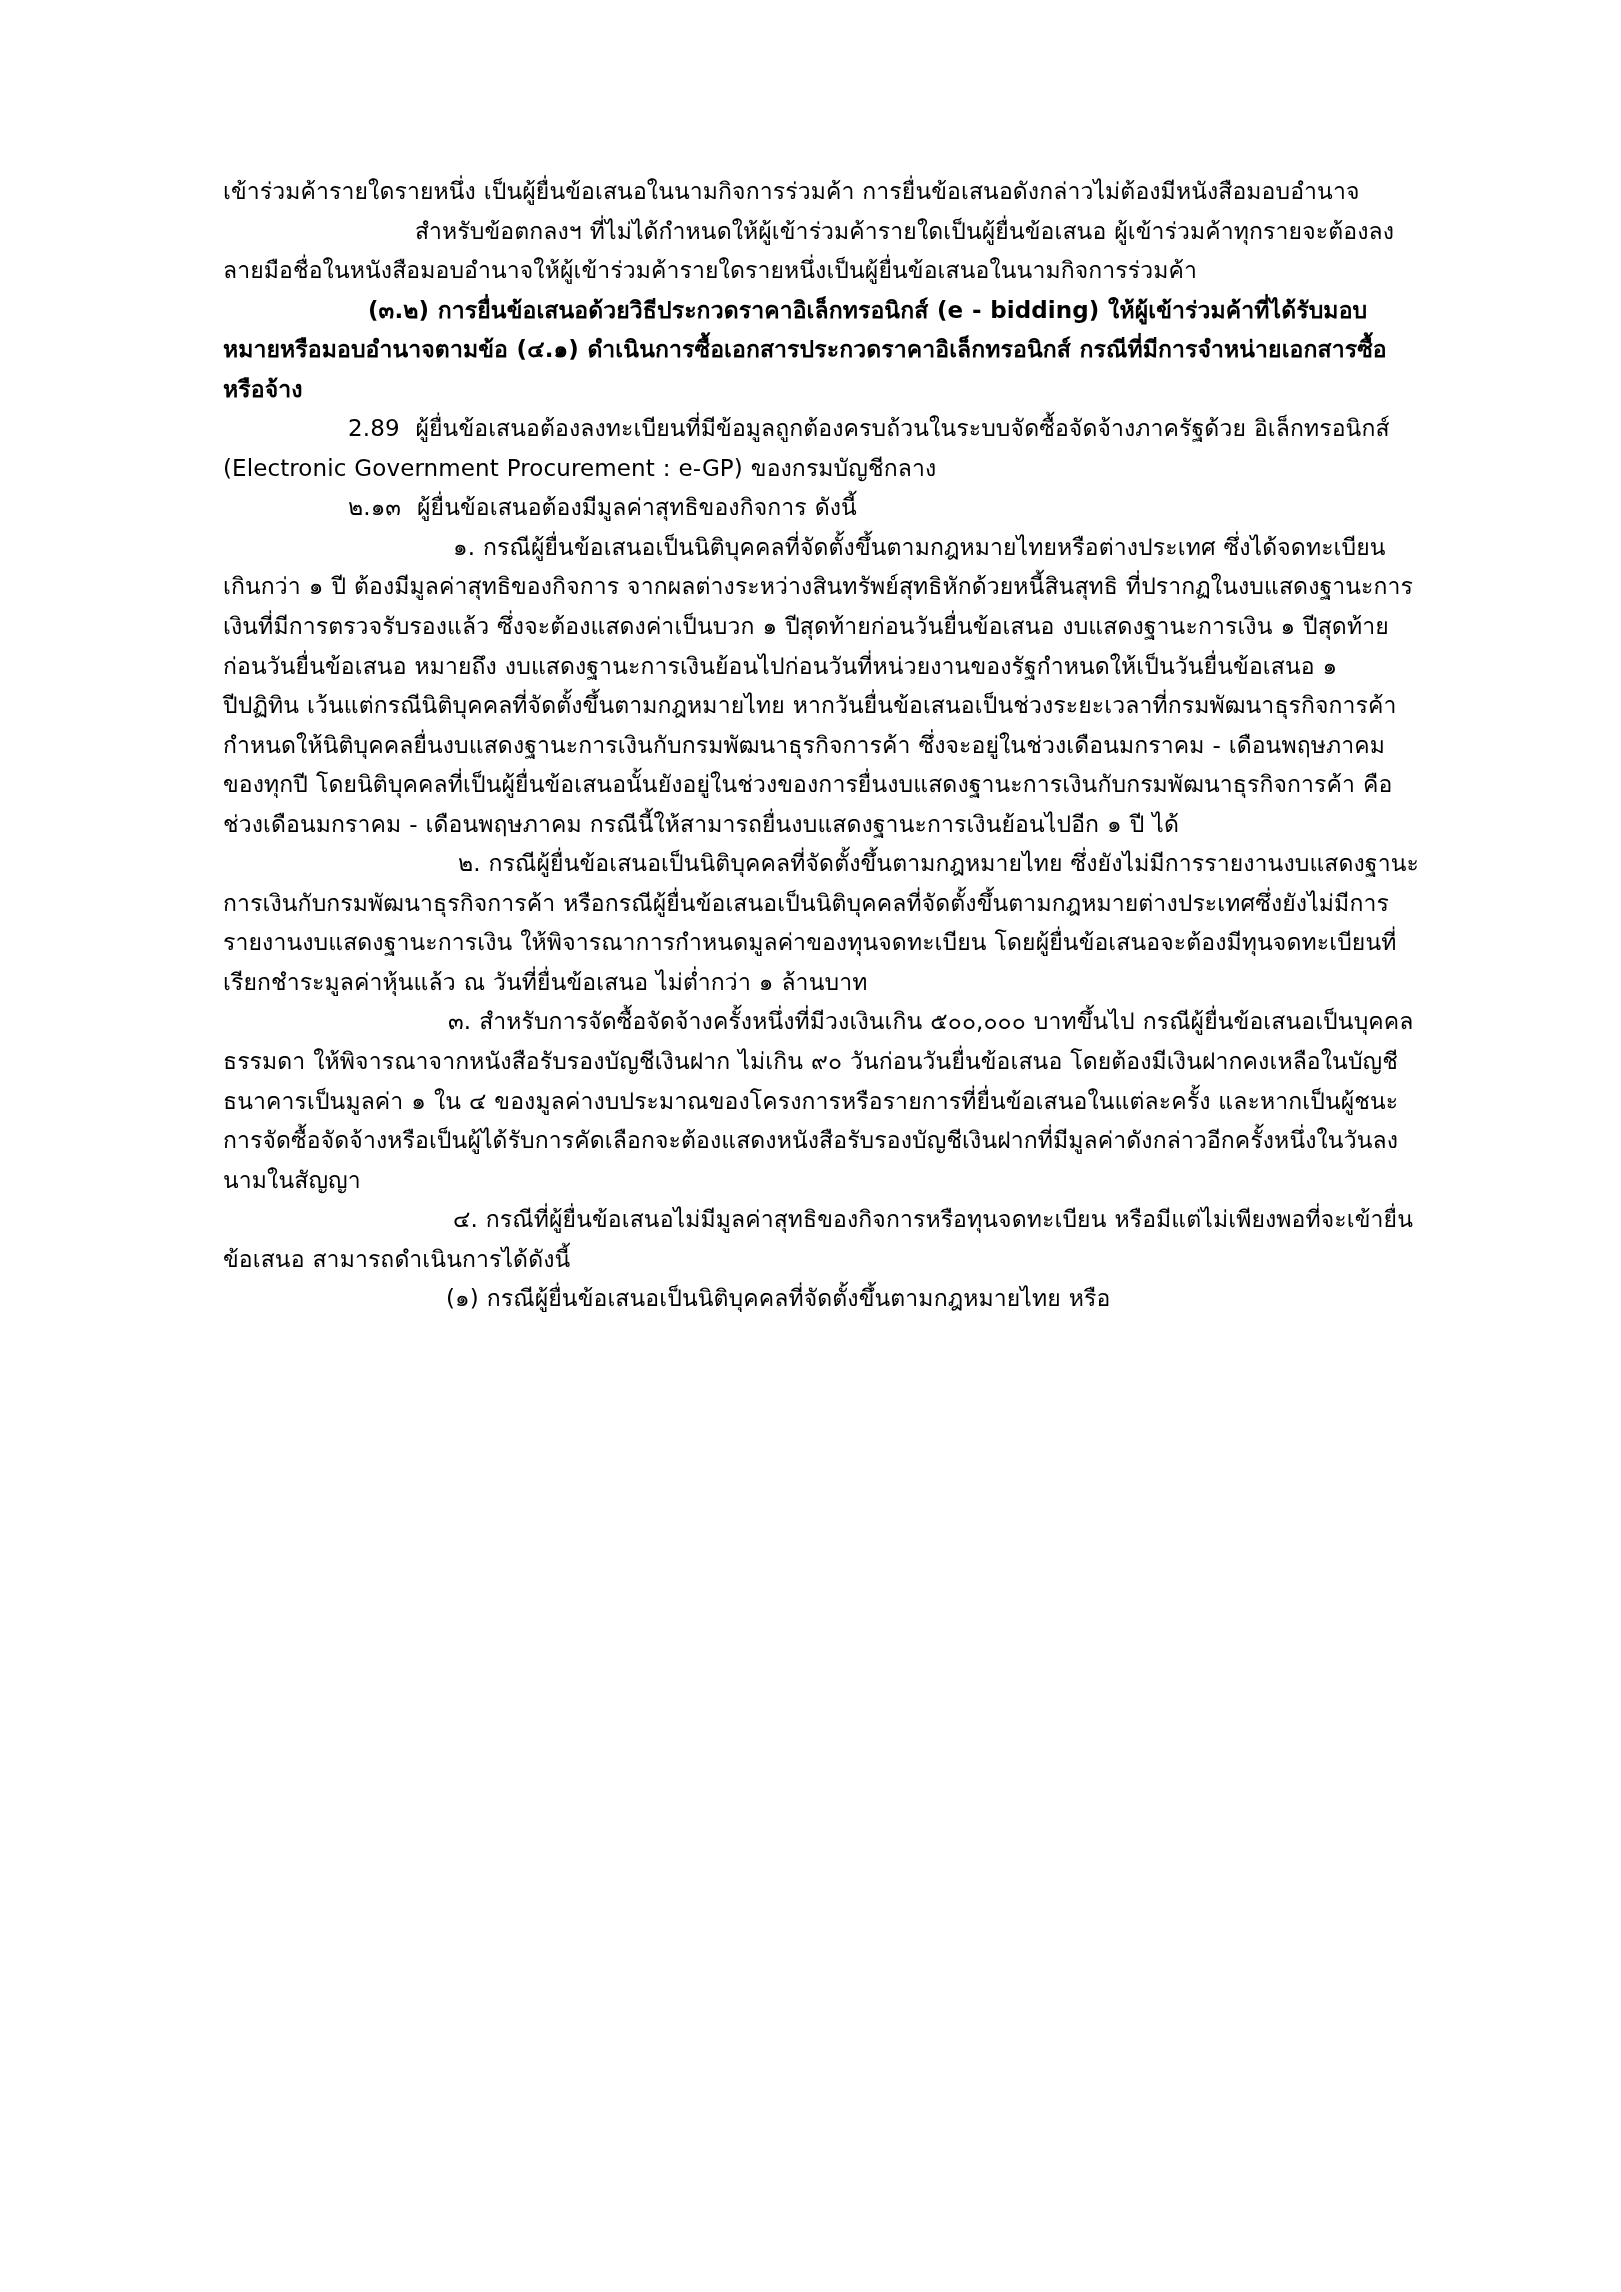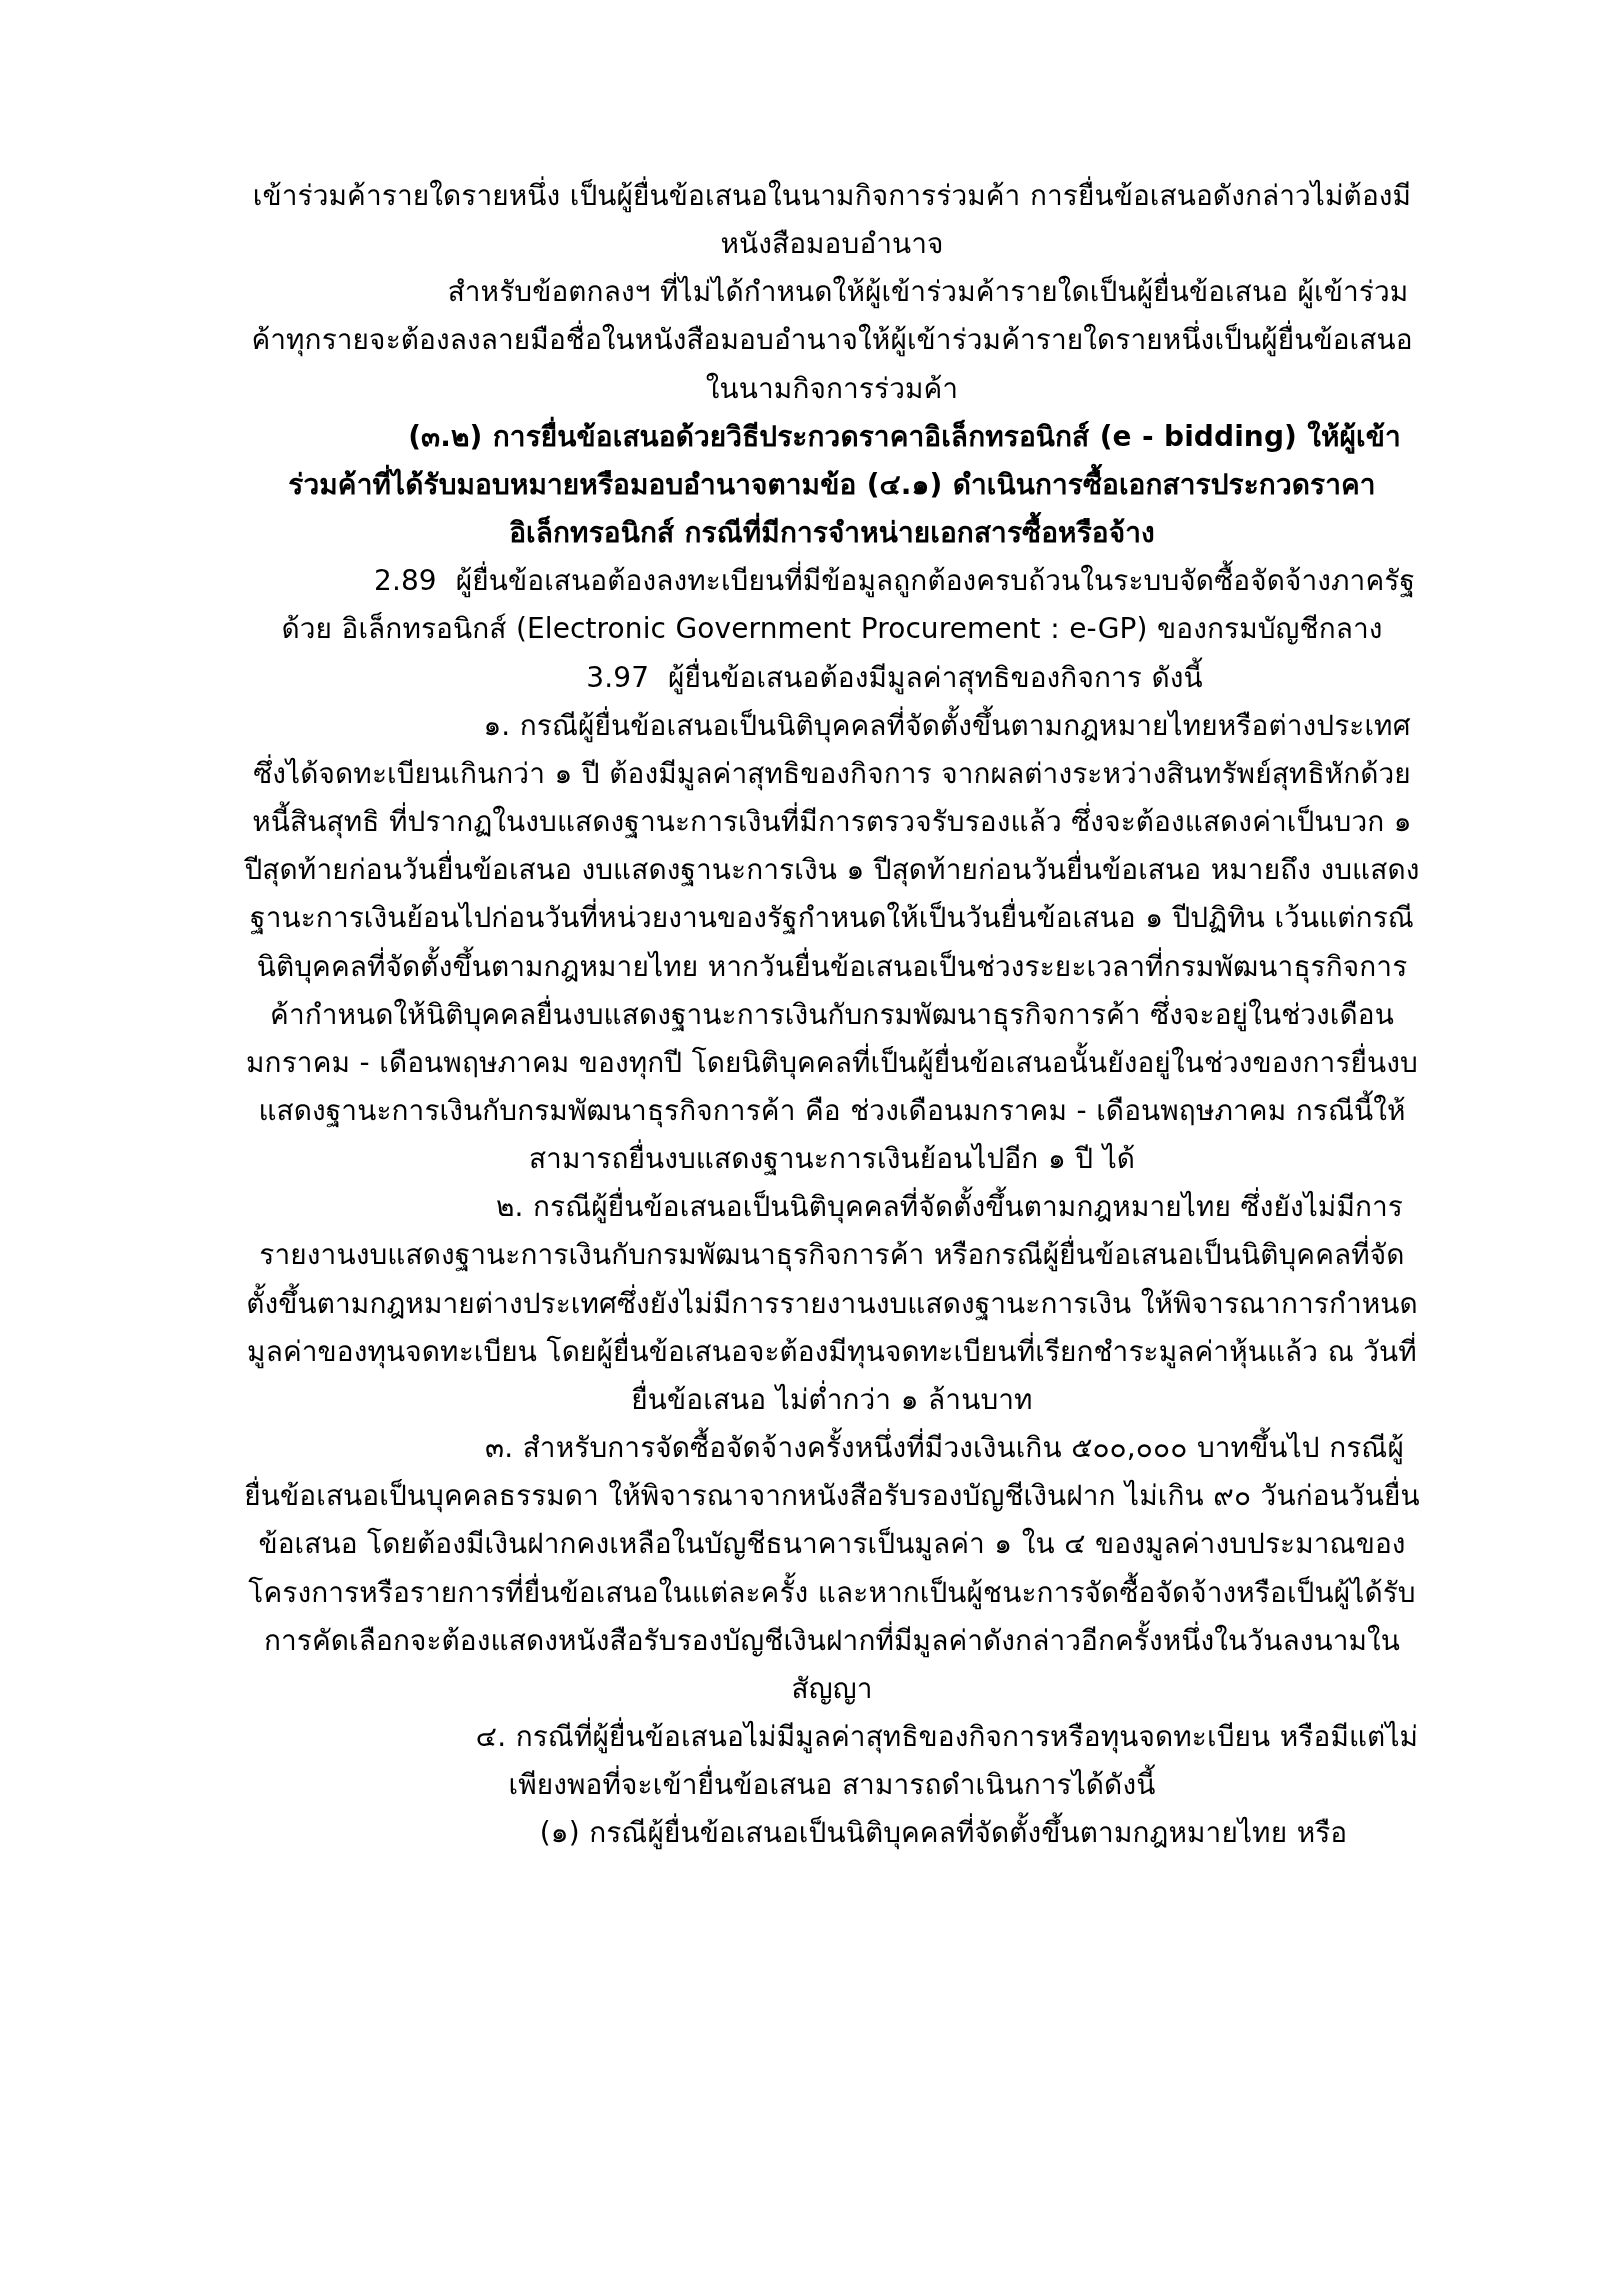--- a/index.html
+++ b/index.html
@@ -16,26 +16,25 @@
   }
   .page {
     position: relative;
     width: 1621px;
     height: 2293px;
     background: #ffffff;
     box-sizing: border-box;
     padding: 172px 201px 118px 223px;
   }
   .doc-body {
-    font-size: 28px;
+    font-size: 23px;
     line-height: 1.72;
-    text-align: center;
+    text-align: left;
     letter-spacing: 0.1px;
     word-spacing: 0.5px;
-    margin-left: 21px;
   }
   .para {
     margin: 0 0 0 0;
     white-space: pre-wrap;
   }
   
   .ind-0  { text-indent: 0; }
   .ind-1  { text-indent: 192px; }
   .ind-3  { text-indent: 145px; font-weight: bold; }
   .ind-4  { text-indent: 125px; }
@@ -47,21 +46,21 @@
 </style>
 </head>
 <body>
 
 <div class="page">
   <div class="doc-body">
     <p class="para ind-0">เข้าร่วมค้ารายใดรายหนึ่ง เป็นผู้ยื่นข้อเสนอในนามกิจการร่วมค้า การยื่นข้อเสนอดังกล่าวไม่ต้องมีหนังสือมอบอำนาจ</p>
     <p class="para ind-1">สำหรับข้อตกลงฯ ที่ไม่ได้กำหนดให้ผู้เข้าร่วมค้ารายใดเป็นผู้ยื่นข้อเสนอ ผู้เข้าร่วมค้าทุกรายจะต้องลงลายมือชื่อในหนังสือมอบอำนาจให้ผู้เข้าร่วมค้ารายใดรายหนึ่งเป็นผู้ยื่นข้อเสนอในนามกิจการร่วมค้า</p>
     <p class="para ind-3">(๓.๒) การยื่นข้อเสนอด้วยวิธีประกวดราคาอิเล็กทรอนิกส์ (e - bidding) ให้ผู้เข้าร่วมค้าที่ได้รับมอบหมายหรือมอบอำนาจตามข้อ (๔.๑) ดำเนินการซื้อเอกสารประกวดราคาอิเล็กทรอนิกส์ กรณีที่มีการจำหน่ายเอกสารซื้อหรือจ้าง</p>
     <p class="para ind-4">2.89  ผู้ยื่นข้อเสนอต้องลงทะเบียนที่มีข้อมูลถูกต้องครบถ้วนในระบบจัดซื้อจัดจ้างภาครัฐด้วย อิเล็กทรอนิกส์ (Electronic Government Procurement : e-GP) ของกรมบัญชีกลาง</p>
-    <p class="para ind-4">3.97  ผู้ยื่นข้อเสนอต้องมีมูลค่าสุทธิของกิจการ ดังนี้</p>
+    <p class="para ind-4">๒.๑๓  ผู้ยื่นข้อเสนอต้องมีมูลค่าสุทธิของกิจการ ดังนี้</p>
     <p class="para ind-5">๑. กรณีผู้ยื่นข้อเสนอเป็นนิติบุคคลที่จัดตั้งขึ้นตามกฎหมายไทยหรือต่างประเทศ ซึ่งได้จดทะเบียนเกินกว่า ๑ ปี ต้องมีมูลค่าสุทธิของกิจการ จากผลต่างระหว่างสินทรัพย์สุทธิหักด้วยหนี้สินสุทธิ ที่ปรากฏในงบแสดงฐานะการเงินที่มีการตรวจรับรองแล้ว ซึ่งจะต้องแสดงค่าเป็นบวก ๑ ปีสุดท้ายก่อนวันยื่นข้อเสนอ งบแสดงฐานะการเงิน ๑ ปีสุดท้ายก่อนวันยื่นข้อเสนอ หมายถึง งบแสดงฐานะการเงินย้อนไปก่อนวันที่หน่วยงานของรัฐกำหนดให้เป็นวันยื่นข้อเสนอ ๑ ปีปฏิทิน เว้นแต่กรณีนิติบุคคลที่จัดตั้งขึ้นตามกฎหมายไทย หากวันยื่นข้อเสนอเป็นช่วงระยะเวลาที่กรมพัฒนาธุรกิจการค้ากำหนดให้นิติบุคคลยื่นงบแสดงฐานะการเงินกับกรมพัฒนาธุรกิจการค้า ซึ่งจะอยู่ในช่วงเดือนมกราคม - เดือนพฤษภาคม ของทุกปี โดยนิติบุคคลที่เป็นผู้ยื่นข้อเสนอนั้นยังอยู่ในช่วงของการยื่นงบแสดงฐานะการเงินกับกรมพัฒนาธุรกิจการค้า คือ ช่วงเดือนมกราคม - เดือนพฤษภาคม กรณีนี้ให้สามารถยื่นงบแสดงฐานะการเงินย้อนไปอีก ๑ ปี ได้</p>
     <p class="para ind-6">๒. กรณีผู้ยื่นข้อเสนอเป็นนิติบุคคลที่จัดตั้งขึ้นตามกฎหมายไทย ซึ่งยังไม่มีการรายงานงบแสดงฐานะการเงินกับกรมพัฒนาธุรกิจการค้า หรือกรณีผู้ยื่นข้อเสนอเป็นนิติบุคคลที่จัดตั้งขึ้นตามกฎหมายต่างประเทศซึ่งยังไม่มีการรายงานงบแสดงฐานะการเงิน ให้พิจารณาการกำหนดมูลค่าของทุนจดทะเบียน โดยผู้ยื่นข้อเสนอจะต้องมีทุนจดทะเบียนที่เรียกชำระมูลค่าหุ้นแล้ว ณ วันที่ยื่นข้อเสนอ ไม่ต่ำกว่า ๑ ล้านบาท</p>
     <p class="para ind-7">๓. สำหรับการจัดซื้อจัดจ้างครั้งหนึ่งที่มีวงเงินเกิน ๕๐๐,๐๐๐ บาทขึ้นไป กรณีผู้ยื่นข้อเสนอเป็นบุคคลธรรมดา ให้พิจารณาจากหนังสือรับรองบัญชีเงินฝาก ไม่เกิน ๙๐ วันก่อนวันยื่นข้อเสนอ โดยต้องมีเงินฝากคงเหลือในบัญชีธนาคารเป็นมูลค่า ๑ ใน ๔ ของมูลค่างบประมาณของโครงการหรือรายการที่ยื่นข้อเสนอในแต่ละครั้ง และหากเป็นผู้ชนะการจัดซื้อจัดจ้างหรือเป็นผู้ได้รับการคัดเลือกจะต้องแสดงหนังสือรับรองบัญชีเงินฝากที่มีมูลค่าดังกล่าวอีกครั้งหนึ่งในวันลงนามในสัญญา</p>
     <p class="para ind-9">๔. กรณีที่ผู้ยื่นข้อเสนอไม่มีมูลค่าสุทธิของกิจการหรือทุนจดทะเบียน หรือมีแต่ไม่เพียงพอที่จะเข้ายื่นข้อเสนอ สามารถดำเนินการได้ดังนี้</p>
     <p class="para ind-10">(๑) กรณีผู้ยื่นข้อเสนอเป็นนิติบุคคลที่จัดตั้งขึ้นตามกฎหมายไทย หรือ</p>
   </div>
 </div>
 
 
 </body></html>

